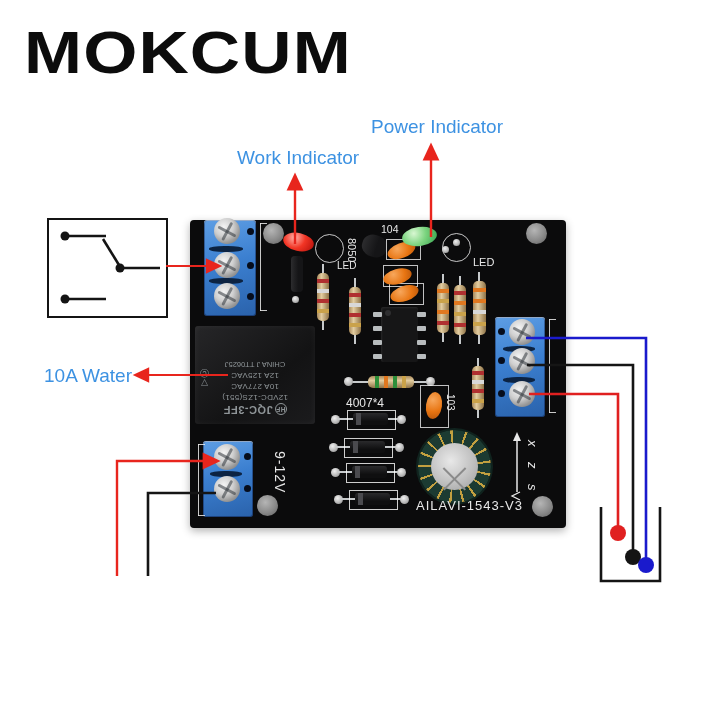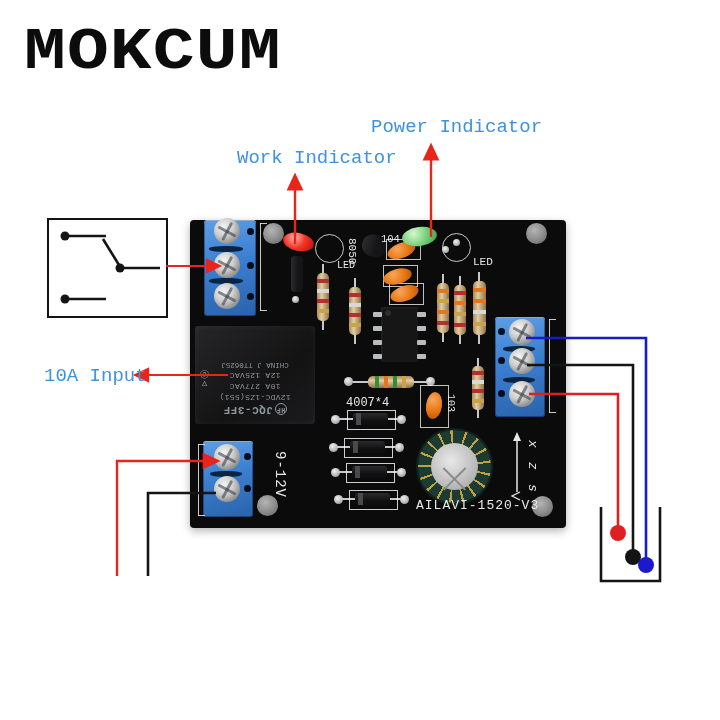--- a/index.html
+++ b/index.html
@@ -1,17 +1,17 @@
 <!DOCTYPE html>
 <html><head>
 <meta charset="utf-8">
 <style>
   html,body{margin:0;padding:0;background:#fff;}
   #stage{position:relative;width:720px;height:720px;background:#ffffff;overflow:hidden;
-         font-family:Liberation Mono, monospace;}
+         font-family:Liberation Sans, sans-serif;}
   .abs{position:absolute;}
 
   
   .logo{left:24px;top:18px;font-size:60px;font-weight:900;color:#0c0c0c;
         letter-spacing:1px;transform:scaleX(1.16);transform-origin:left top;white-space:nowrap;}
 
   
   .lbl{color:#3d92e2;font-size:19px;white-space:nowrap;}
 
   
@@ -158,21 +158,21 @@
 
     <div class="ledring" style="left:125px;top:14px;width:27px;height:27px;"></div>
     <div class="minicyl" style="left:101px;top:36px;width:12px;height:36px;"></div>
     <div class="dot" style="left:102px;top:76px;width:7px;height:7px;"></div>
     <div class="led led-red" style="left:93px;top:13px;width:31px;height:18px;transform:rotate(12deg);"></div>
     <div class="silk" style="left:147px;top:40px;font-size:10px;">LED</div>
 
     <div class="silk rot90" style="left:168px;top:18px;font-size:11px;">8050</div>
     <div class="minicyl" style="left:172px;top:15px;width:25px;height:22px;border-radius:45%;transform:rotate(18deg);"></div>
 
-    <div class="silk" style="left:191px;top:13px;font-size:10.5px;">104</div>
+    <div class="silk" style="left:191px;top:3px;font-size:10.5px;">104</div>
     <div class="silkbox" style="left:196px;top:19px;width:33px;height:19px;"></div>
     <div class="silkbox" style="left:193px;top:45px;width:33px;height:20px;"></div>
     <div class="silkbox" style="left:199px;top:63px;width:33px;height:20px;"></div>
     <div class="disc" style="left:197px;top:23px;width:29px;height:15px;transform:rotate(-20deg);"></div>
     <div class="disc" style="left:193px;top:49px;width:29px;height:15px;transform:rotate(-15deg);"></div>
     <div class="disc" style="left:200px;top:66px;width:29px;height:15px;transform:rotate(-18deg);"></div>
 
     <div class="ledring" style="left:252px;top:13px;width:27px;height:27px;"></div>
     <div class="dot" style="left:252px;top:26px;width:7px;height:7px;"></div>
     <div class="dot" style="left:263px;top:19px;width:7px;height:7px;"></div>
@@ -298,21 +298,21 @@
     <div class="disc" style="left:236px;top:172px;width:16px;height:27px;transform:rotate(8deg);"></div>
     <div class="silk rot90" style="left:266px;top:174px;font-size:10px;">103</div>
 
     <div class="bigcap">
       <div class="topfoil">
           <div class="x1"></div>
           <div class="x2"></div>
         </div>
     </div>
 
-    <div class="silk" style="left:226px;top:278px;font-size:13px;letter-spacing:1px;">AILAVI-1520-V3</div>
+    <div class="silk" style="left:226px;top:278px;font-size:13px;letter-spacing:1px;">AILAVI-1543-V3</div>
 
     <div class="silk rot90" style="left:98px;top:231px;font-size:14px;letter-spacing:1px;">9-12V</div>
 
     <svg class="overlay" style="left:316px;top:210px;" width="22" height="74" viewBox="0 0 22 74">
       <line x1="11" y1="62" x2="11" y2="8" stroke="#e8e8e8" stroke-width="1.5"></line>
       <polygon points="11,2 7,11 15,11" fill="#e8e8e8"></polygon>
       <polyline points="14,62 6,66 14,70" fill="none" stroke="#e8e8e8" stroke-width="1.3"></polyline>
     </svg>
     <div class="silk rot90" style="left:350px;top:220px;font-size:13px;font-style:italic;">x</div>
     <div class="silk rot90" style="left:350px;top:242px;font-size:13px;font-style:italic;">z</div>
@@ -353,16 +353,16 @@
     <path d="M526,338 L646,338 L646,560" fill="none" stroke="#1a1acc" stroke-width="2.6"></path>
     <path d="M527,365 L633,365 L633,552" fill="none" stroke="#151515" stroke-width="2.6"></path>
     <path d="M529,394 L618,394 L618,527" fill="none" stroke="#e02020" stroke-width="2.6"></path>
     <circle cx="618" cy="533" r="8" fill="#e02020"></circle>
     <circle cx="633" cy="557" r="8" fill="#141414"></circle>
     <circle cx="646" cy="565" r="8" fill="#1a1acc"></circle>
   </svg>
 
   <div class="abs lbl" style="left:371px;top:116px;">Power Indicator</div>
   <div class="abs lbl" style="left:237px;top:147px;">Work Indicator</div>
-  <div class="abs lbl" style="left:44px;top:365px;">10A Input</div>
+  <div class="abs lbl" style="left:44px;top:365px;">10A Water</div>
 
 
 </div>
 
 </body></html>

